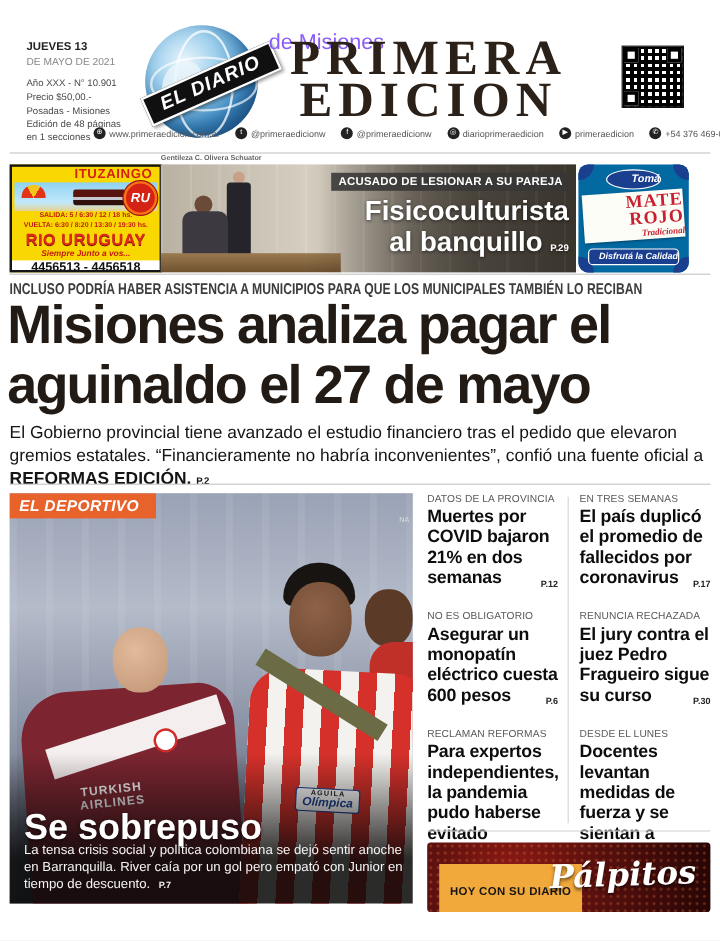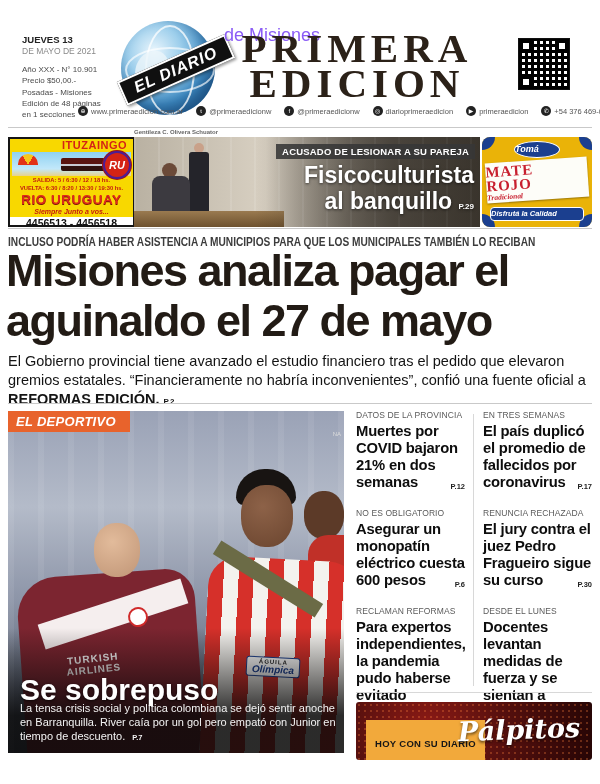--- a/index.html
+++ b/index.html
@@ -41,21 +41,21 @@
   .ad-left{left:8px;top:137px;width:127px;height:90px;border:2px solid #151515;background:#f8d800;
            box-sizing:border-box;overflow:hidden;text-align:center;}
   .ad-left .t{color:#d42315;font-weight:900;font-size:11px;letter-spacing:.5px;line-height:13px;padding-left:46px;}
   .ad-left .photo{position:relative;height:24px;margin:0 2px;
            background:linear-gradient(180deg,#8fd2f2 0%,#c2e8fa 70%,#e8d28a 100%);}
   .ad-left .bus{position:absolute;right:26px;top:6px;width:44px;height:13px;border-radius:2px;
            background:linear-gradient(180deg,#5a1410 0 45%,#c8c8d0 45% 65%,#30110e 65%);}
   .ad-left .umb{position:absolute;left:6px;top:2px;width:20px;height:11px;border-radius:20px 20px 0 0;
            background:conic-gradient(from -90deg at 50% 100%,#e23217 0 60deg,#f7c61c 60deg 120deg,#e23217 120deg 180deg);}
   .ad-left .rulogo{position:absolute;right:2px;top:12px;width:24px;height:24px;border-radius:50%;
-           background:#d42315;border:2px solid #4c1d95;box-shadow:0 0 0 1px #a01313;
+           background:#d42315;border:2px solid #f97316;box-shadow:0 0 0 1px #a01313;
            color:#fff;font-style:italic;font-weight:900;font-size:11px;line-height:24px;}
   .ad-left .hr1{font-size:5.8px;font-weight:900;color:#c41a10;line-height:1.45;}
   .ad-left .brand{font-size:13.5px;font-weight:900;color:#e02a1a;letter-spacing:.5px;line-height:14px;
            text-shadow:0 1px 0 #7a1208;}
   .ad-left .slog{font-size:7px;font-style:italic;font-weight:700;color:#c41a10;line-height:9px;}
   .ad-left .tel{background:#fff;color:#111;font-weight:900;font-size:10.5px;line-height:13px;margin-top:1px;}
 
   .credit-top{left:134px;top:129px;font-size:6px;font-weight:700;color:#666;}
   .photo-court{left:134px;top:137px;width:346px;height:90px;overflow:hidden;
         background:linear-gradient(90deg,#b9b1a2 0%,#d8d0c2 38%,#8b8478 62%,#554f44 100%);}
@@ -63,21 +63,21 @@
   .photo-court .fig-head{position:absolute;border-radius:50%;background:#c9a189;}
   .photo-court .fig-body{position:absolute;background:#24242a;border-radius:3px 3px 0 0;}
   .photo-court .desk{position:absolute;left:0;bottom:0;width:150px;height:16px;background:linear-gradient(180deg,#9a7a50,#6e522f);}
   .photo-court .shade{position:absolute;inset:0;background:linear-gradient(90deg,transparent 35%,rgba(35,30,25,.55) 75%);}
   .story-top-kicker{position:absolute;right:5px;top:7px;background:rgba(55,55,55,.88);color:#fff;
         font-size:9.5px;font-weight:600;padding:2px 6px;letter-spacing:.2px;}
   .story-top-title{position:absolute;right:6px;top:25px;text-align:right;color:#fff;font-weight:800;
         font-size:23px;line-height:26px;text-shadow:0 1px 3px rgba(0,0,0,.6);}
   .pref{font-size:8px;font-weight:800;}
 
-  .ad-right{left:482px;top:137px;width:110px;height:90px;border-radius:8px;background:#eab308;overflow:hidden;text-align:left;}
+  .ad-right{left:482px;top:137px;width:92px;height:90px;border-radius:8px;background:#0369a1;overflow:hidden;text-align:right;}
   .ad-right .corner{position:absolute;width:26px;height:26px;background:#1b3f8f;border-radius:50%;}
   .ad-right .c1{left:-13px;top:-13px}.ad-right .c2{right:-13px;top:-13px}
   .ad-right .c3{left:-13px;bottom:-13px}.ad-right .c4{right:-13px;bottom:-13px}
   .ad-right .toma{position:relative;width:44px;height:15px;margin:4px auto 2px;background:#1b3f8f;border:1px solid #fff;
         border-radius:50%;color:#fff;font-style:italic;font-weight:800;font-size:9px;line-height:15px;}
   .ad-right .ribbon{position:relative;margin:0 4px;background:#fdfdf8;transform:rotate(-4deg);
         padding:2px 0 1px;box-shadow:0 1px 2px rgba(0,0,0,.35);}
   .ad-right .mr{color:#c8202f;font-weight:900;font-size:15px;line-height:14px;letter-spacing:1px;
         font-family:"Liberation Serif",serif;}
   .ad-right .trad{color:#c8202f;font-style:italic;font-size:7.5px;font-weight:700;

